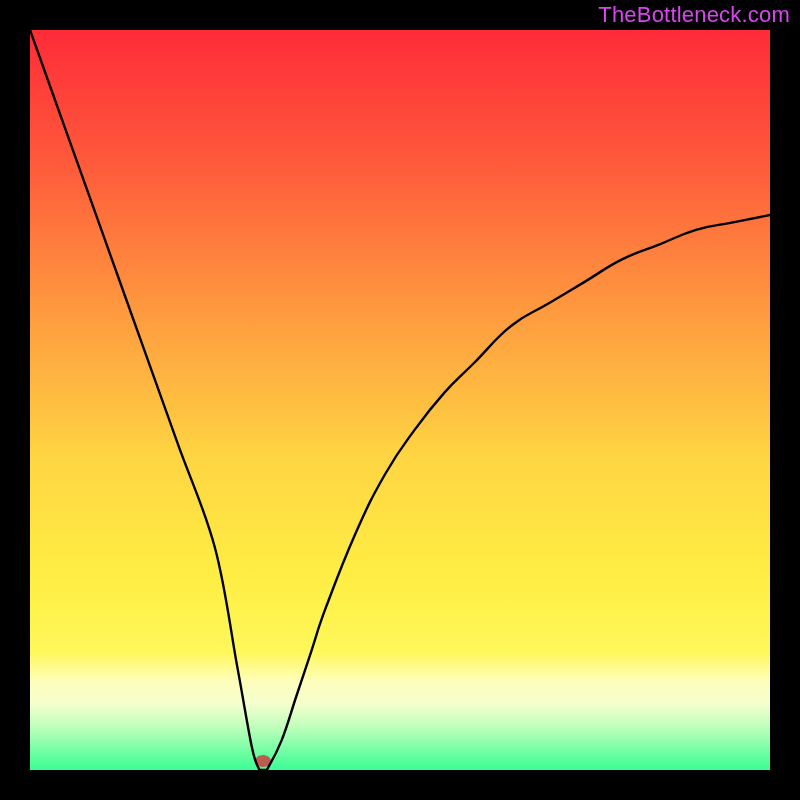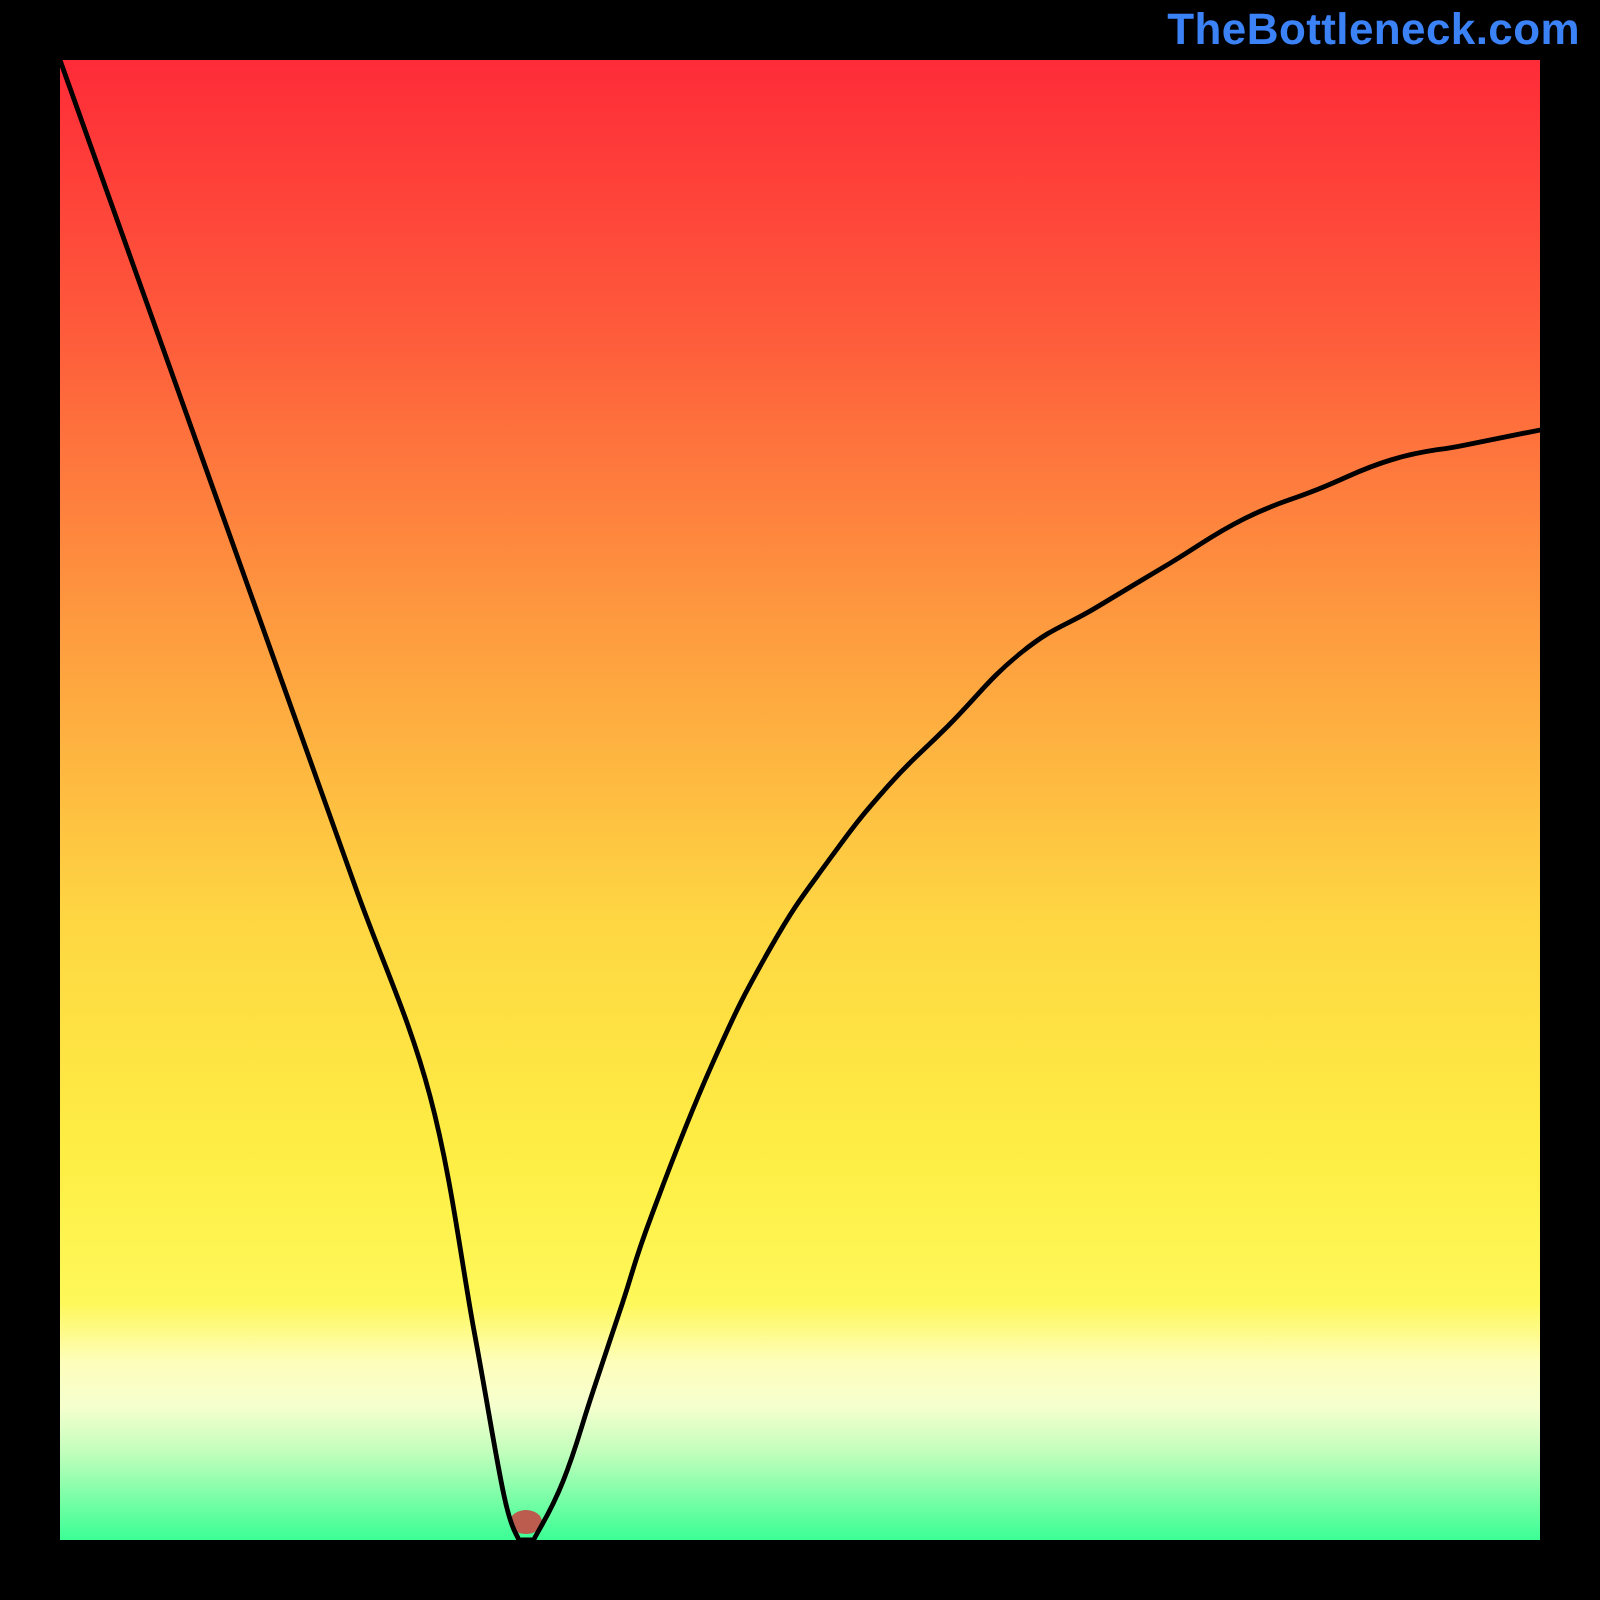--- a/index.html
+++ b/index.html
@@ -7,24 +7,24 @@
   .stage {
     position: relative;
     width: 800px;
     height: 800px;
     background: #000;
   }
   .watermark {
     position: absolute;
     top: 2px;
     right: 10px;
-    color: #3b82f6;
+    color: #d946ef;
     font-family: Arial, Helvetica, sans-serif;
     font-size: 22px;
-    font-weight: 700;
+    font-weight: 400;
     letter-spacing: 0.2px;
     z-index: 5;
   }
   .plot {
     position: absolute;
     left: 30px;
     top: 30px;
     width: 740px;
     height: 740px;
     z-index: 1;

